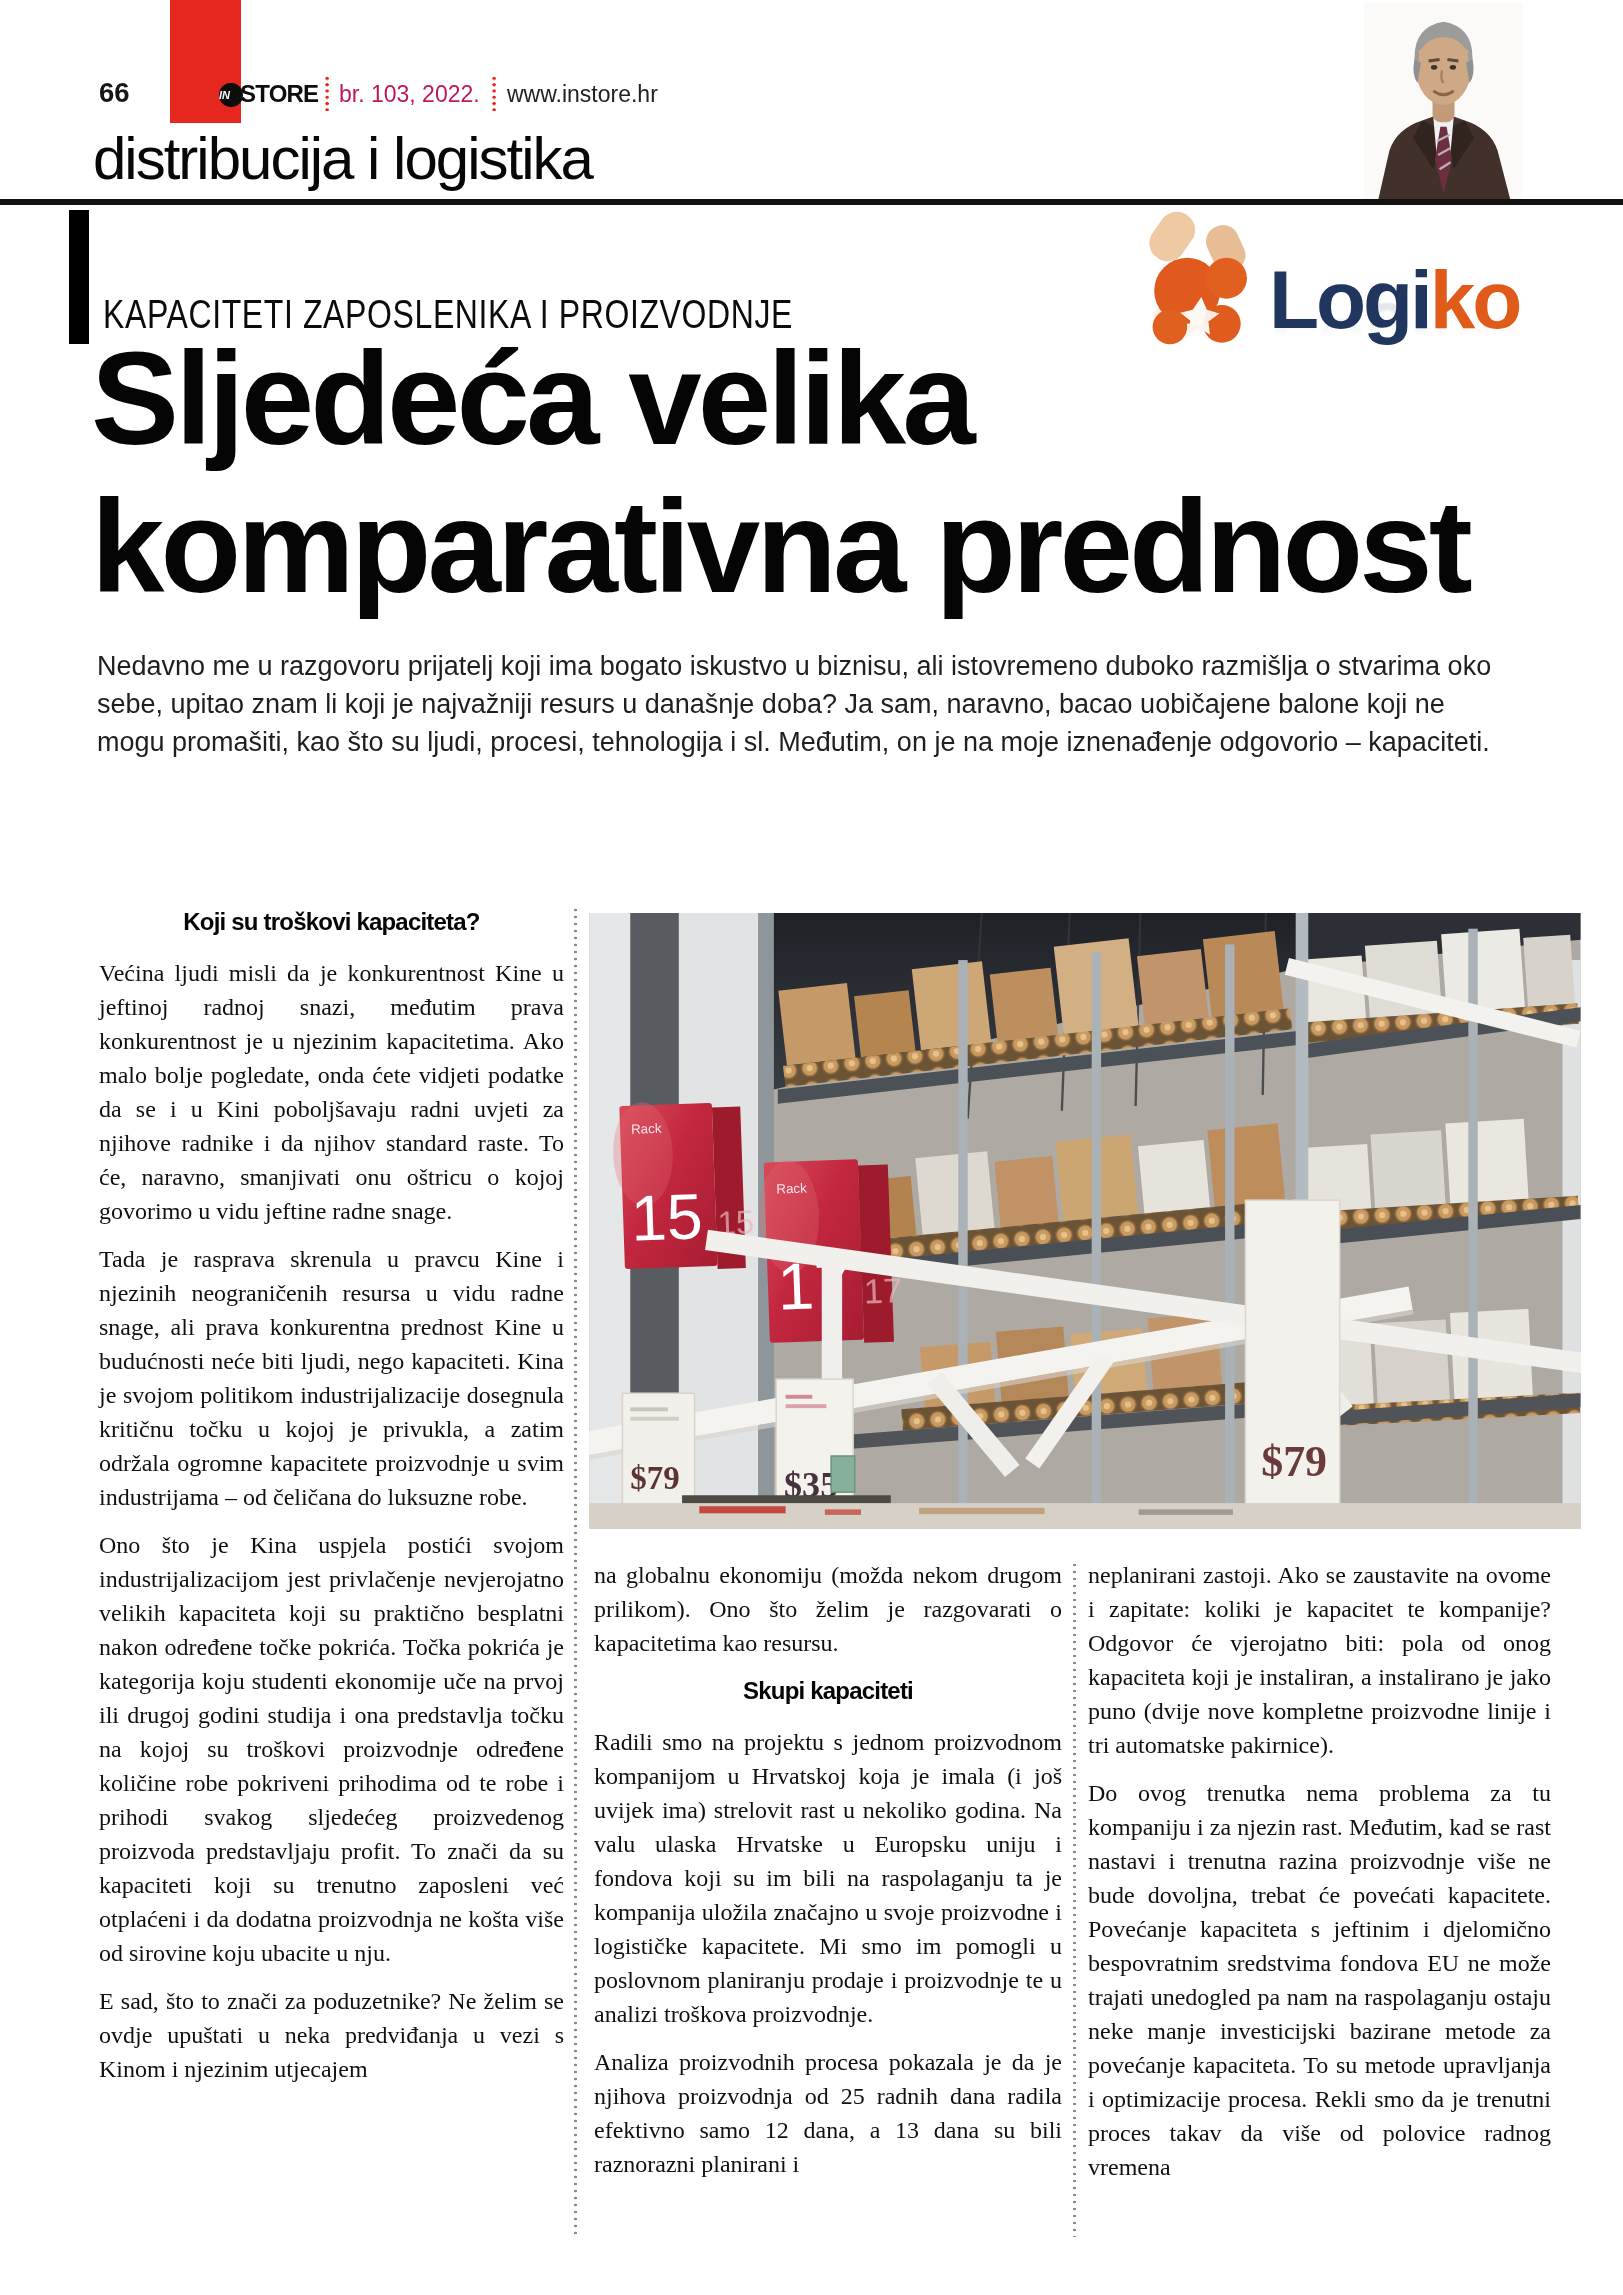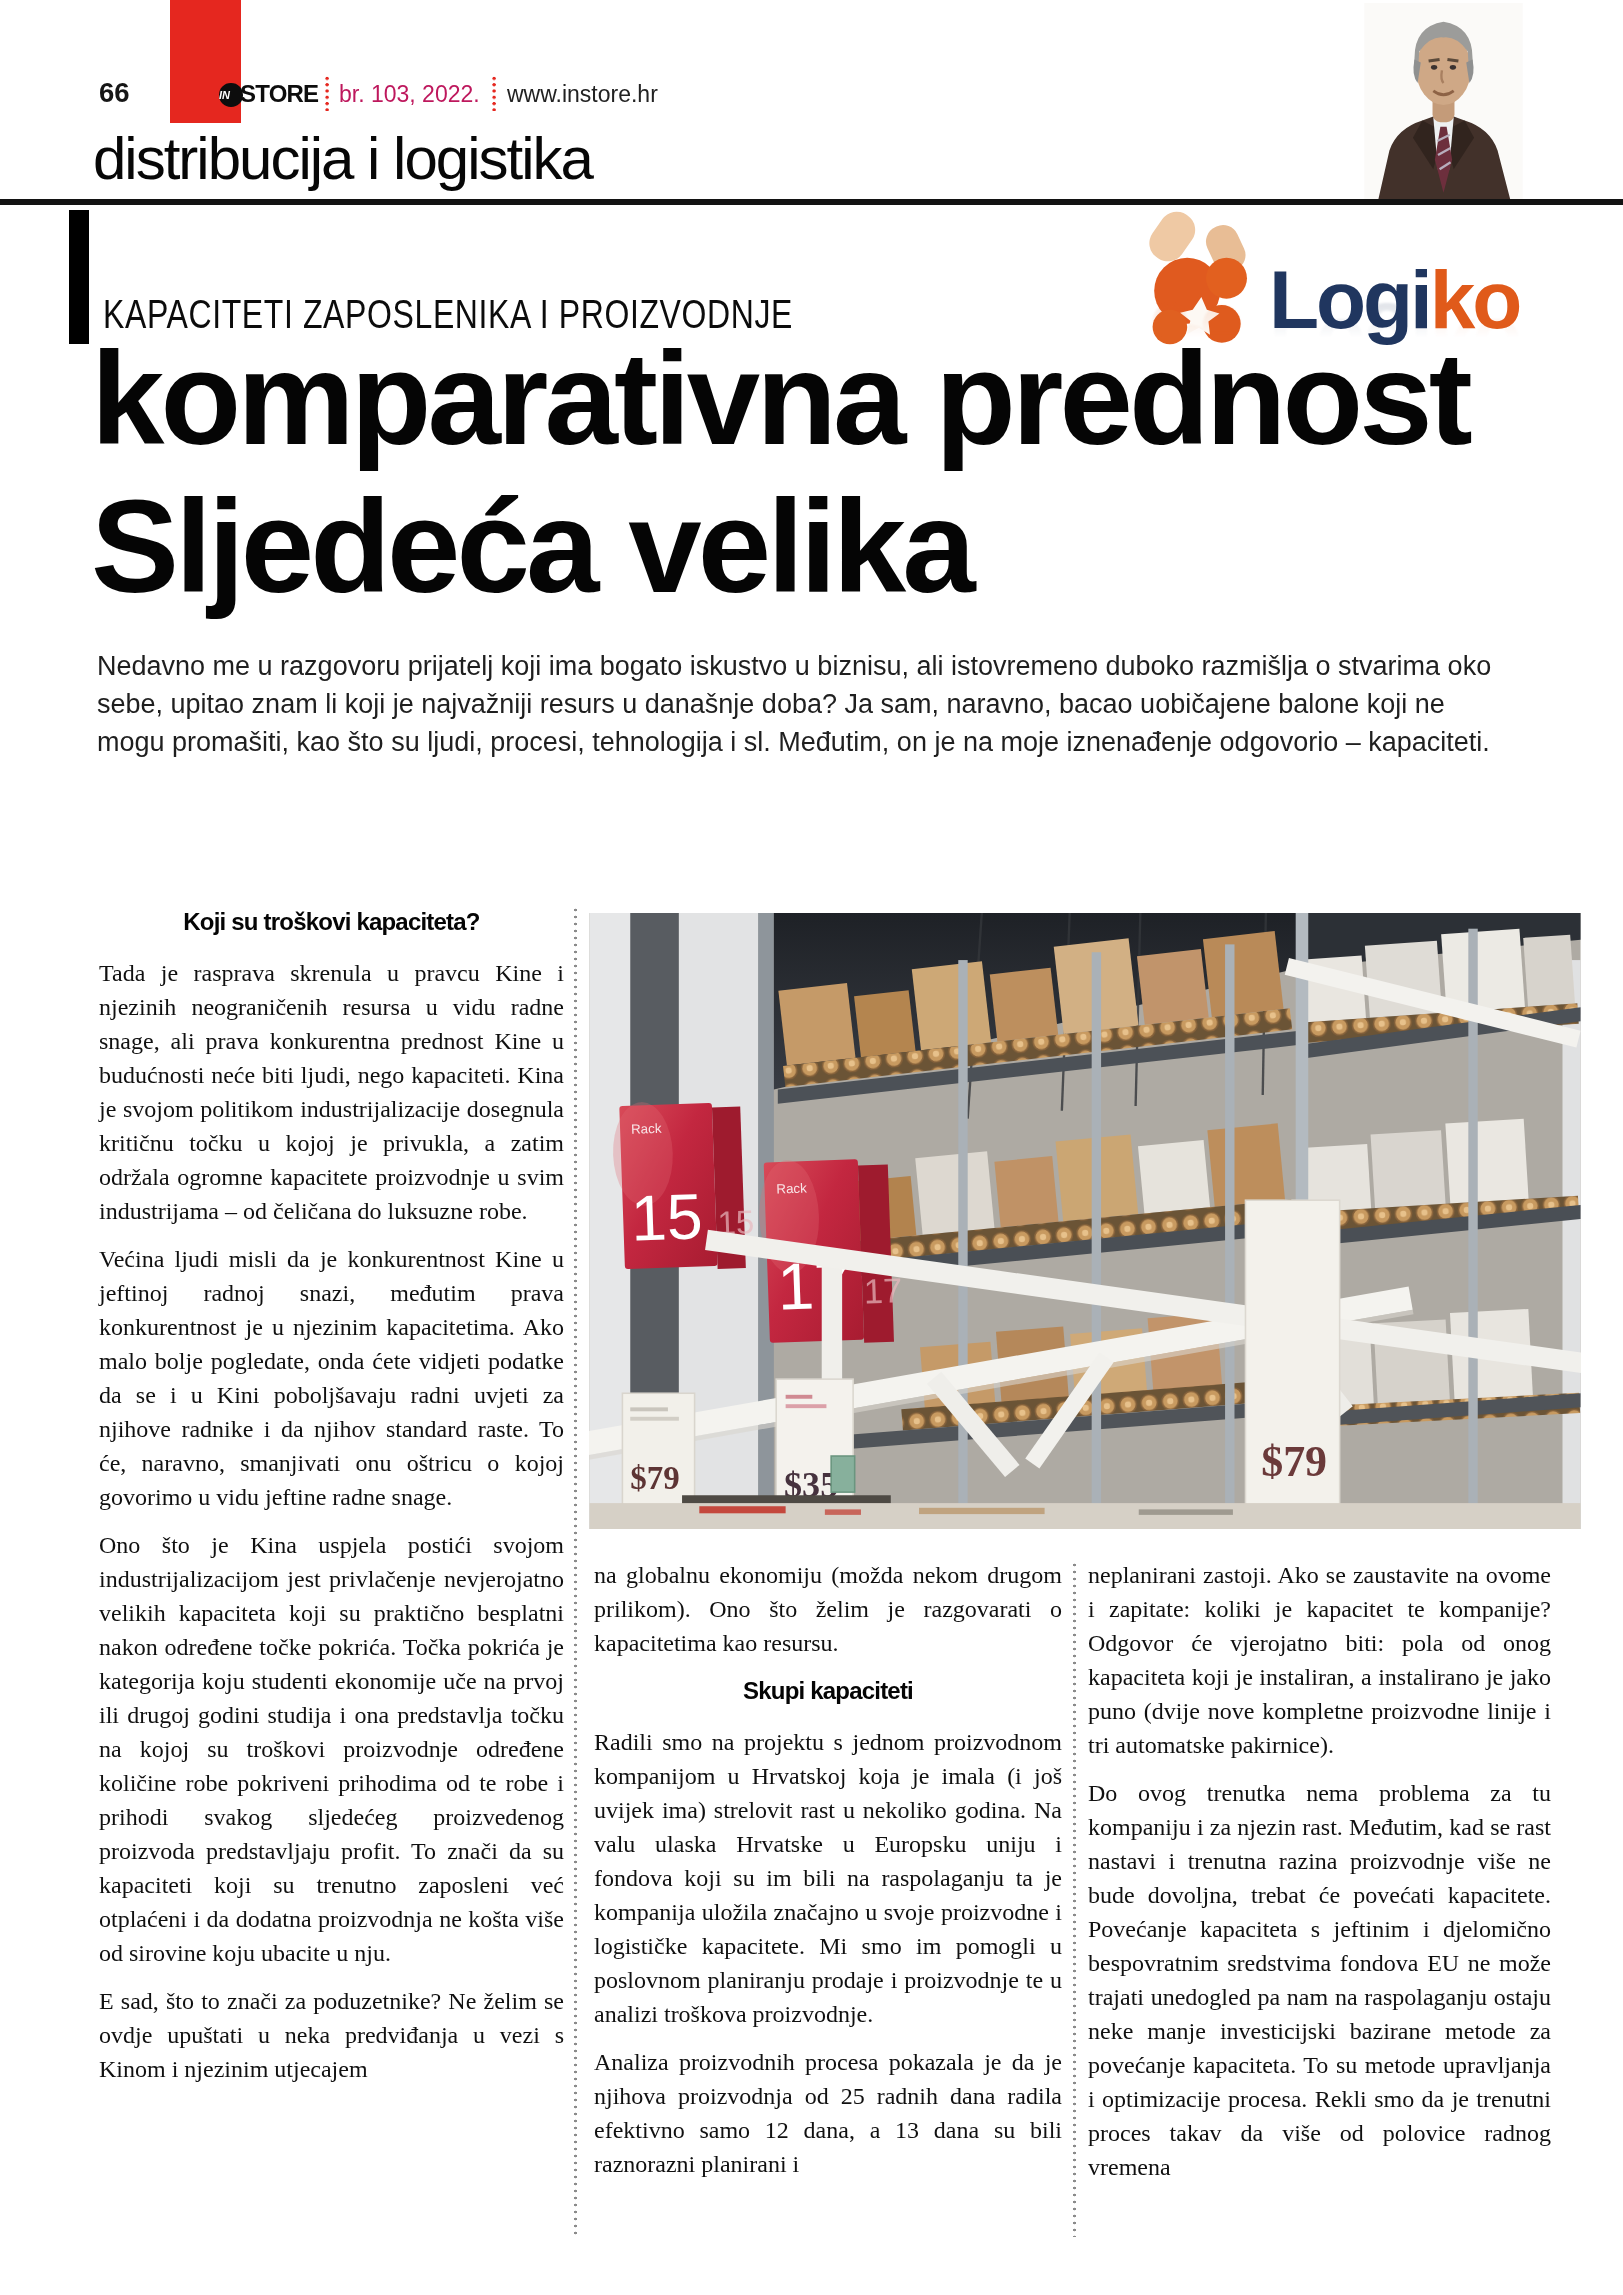--- a/index.html
+++ b/index.html
@@ -138,33 +138,33 @@
         <circle cx="60" cy="104" r="42" fill="#e05a1f"></circle>
         <circle cx="110" cy="88" r="26" fill="#e2601f"></circle>
         <circle cx="38" cy="150" r="22" fill="#e06020"></circle>
         <circle cx="104" cy="146" r="24" fill="#df5b1e"></circle>
       </svg>
       <div class="logiko-text"><span class="logiko-blue">Logi</span><span class="logiko-orange">ko</span></div>
     </div>
   </div>
 
   <div class="headline">
+    <div>Sljedeća velika</div>
     <div>komparativna prednost</div>
-    <div>Sljedeća velika</div>
   </div>
 
   <div class="lead">Nedavno me u razgovoru prijatelj koji ima bogato iskustvo u biznisu, ali istovremeno duboko razmišlja o stvarima oko sebe, upitao znam li koji je najvažniji resurs u današnje doba? Ja sam, naravno, bacao uobičajene balone koji ne mogu promašiti, kao što su ljudi, procesi, tehnologija i sl. Međutim, on je na moje iznenađenje odgovorio – kapaciteti.</div>
 
   <div class="dot-sep sep1"></div>
   <div class="dot-sep sep2"></div>
 
   <div class="body-col col1">
     <div class="col-heading">Koji su troškovi kapaciteta?</div>
+    <p>Većina ljudi misli da je konkurentnost Kine u jeftinoj radnoj snazi, međutim prava konkurentnost je u njezinim kapacitetima. Ako malo bolje pogledate, onda ćete vidjeti podatke da se i u Kini poboljšavaju radni uvjeti za njihove radnike i da njihov standard raste. To će, naravno, smanjivati onu oštricu o kojoj govorimo u vidu jeftine radne snage.</p>
     <p>Tada je rasprava skrenula u pravcu Kine i njezinih neograničenih resursa u vidu radne snage, ali prava konkurentna prednost Kine u budućnosti neće biti ljudi, nego kapaciteti. Kina je svojom politikom industrijalizacije dosegnula kritičnu točku u kojoj je privukla, a zatim održala ogromne kapacitete proizvodnje u svim industrijama – od čeličana do luksuzne robe.</p>
-    <p>Većina ljudi misli da je konkurentnost Kine u jeftinoj radnoj snazi, međutim prava konkurentnost je u njezinim kapacitetima. Ako malo bolje pogledate, onda ćete vidjeti podatke da se i u Kini poboljšavaju radni uvjeti za njihove radnike i da njihov standard raste. To će, naravno, smanjivati onu oštricu o kojoj govorimo u vidu jeftine radne snage.</p>
     <p>Ono što je Kina uspjela postići svojom industrijalizacijom jest privlačenje nevjerojatno velikih kapaciteta koji su praktično besplatni nakon određene točke pokrića. Točka pokrića je kategorija koju studenti ekonomije uče na prvoj ili drugoj godini studija i ona predstavlja točku na kojoj su troškovi proizvodnje određene količine robe pokriveni prihodima od te robe i prihodi svakog sljedećeg proizvedenog proizvoda predstavljaju profit. To znači da su kapaciteti koji su trenutno zaposleni već otplaćeni i da dodatna proizvodnja ne košta više od sirovine koju ubacite u nju.</p>
     <p>E sad, što to znači za poduzetnike? Ne želim se ovdje upuštati u neka predviđanja u vezi s Kinom i njezinim utjecajem</p>
   </div>
 
   <div class="photo">
     <svg width="992" height="616" viewBox="0 0 1263 785" xmlns="http://www.w3.org/2000/svg">
       <defs>
         <linearGradient id="redg" x1="0" y1="0" x2="1" y2="1">
           <stop offset="0" stop-color="#d84a58"></stop>
             <stop offset=".45" stop-color="#c32740"></stop>

